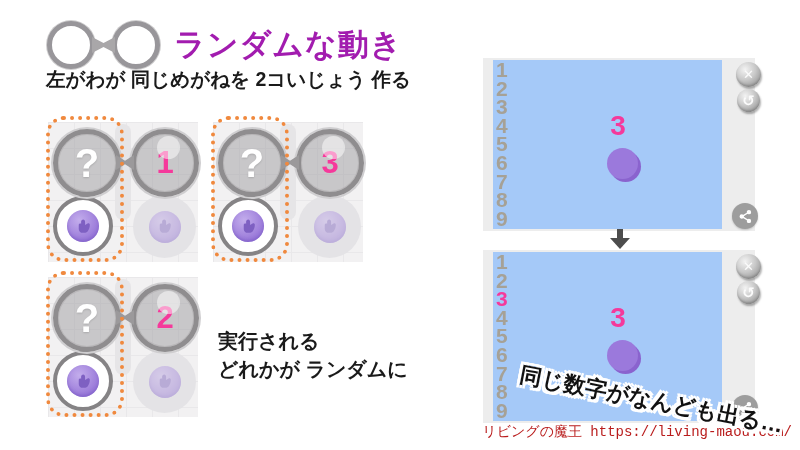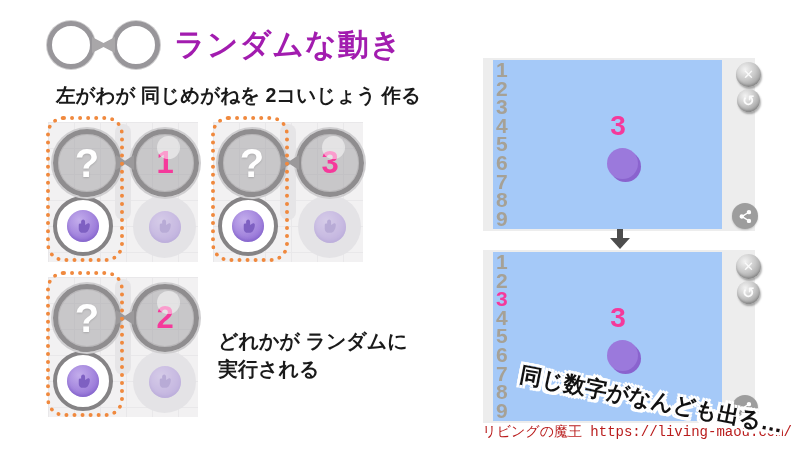--- a/index.html
+++ b/index.html
@@ -13,21 +13,21 @@
   .logo{position:absolute;left:47px;top:20px;width:113px;height:50px;}
   .logo-circle{position:absolute;width:48px;height:48px;border:5px solid #98969a;
     border-radius:50%;background:#fff;box-sizing:border-box;
     box-shadow:0 0 0 1px #cfcecf;}
   .logo-circle.l{left:0;top:1px;}
   .logo-circle.r{right:0;top:1px;}
   .logo-bridge{position:absolute;left:45px;top:17px;width:23px;height:16px;background:#a9a7a9;
     clip-path:polygon(0 0,50% 38%,100% 0,100% 100%,50% 62%,0 100%);}
   .page-title{position:absolute;left:174px;top:24px;font-size:31px;font-weight:bold;
     letter-spacing:1px;color:#a21caf;}
-  .subtitle{position:absolute;left:46px;top:82px;font-size:19.5px;font-weight:bold;color:#1a1a1a;margin-left:10px;}
+  .subtitle{position:absolute;left:46px;top:66px;font-size:19.5px;font-weight:bold;color:#1a1a1a;}
   .note{position:absolute;left:218px;top:327px;font-size:20px;font-weight:bold;line-height:1.4;}
 
   
   .megane{position:absolute;width:160px;height:152px;}
   .megane .panel{position:absolute;left:3px;top:10px;width:150px;height:140px;
     background-color:#F2F1F2;
     background-image:linear-gradient(#E9E8EA 1px,transparent 1px),
                      linear-gradient(90deg,#E9E8EA 1px,transparent 1px);
     background-size:26px 26px;}
   .megane .pill{position:absolute;left:70px;top:12px;width:16px;height:96px;
@@ -183,22 +183,22 @@
   </div>
   <div class="lens right">
     <span class="num-text">2</span>
   </div>
   <div class="ghost"></div>
   <div class="bridge"></div>
   <div class="dotted"></div>
 </div>
 
 <div class="note">
+  <div>実行される</div>
   <div>どれかが ランダムに</div>
-  <div>実行される</div>
 </div>
 
 <div class="shot" style="left:483px;top:58px;">
   <div class="stage">
     <div class="numcol">
       <span>1</span>
       <span>2</span>
       <span>3</span>
       <span>4</span>
       <span>5</span>

